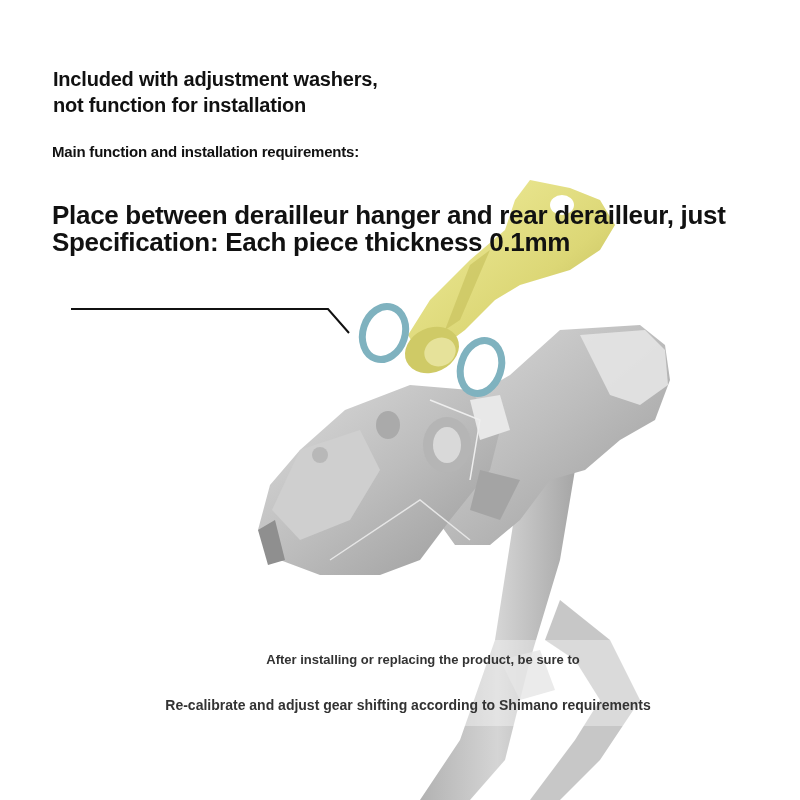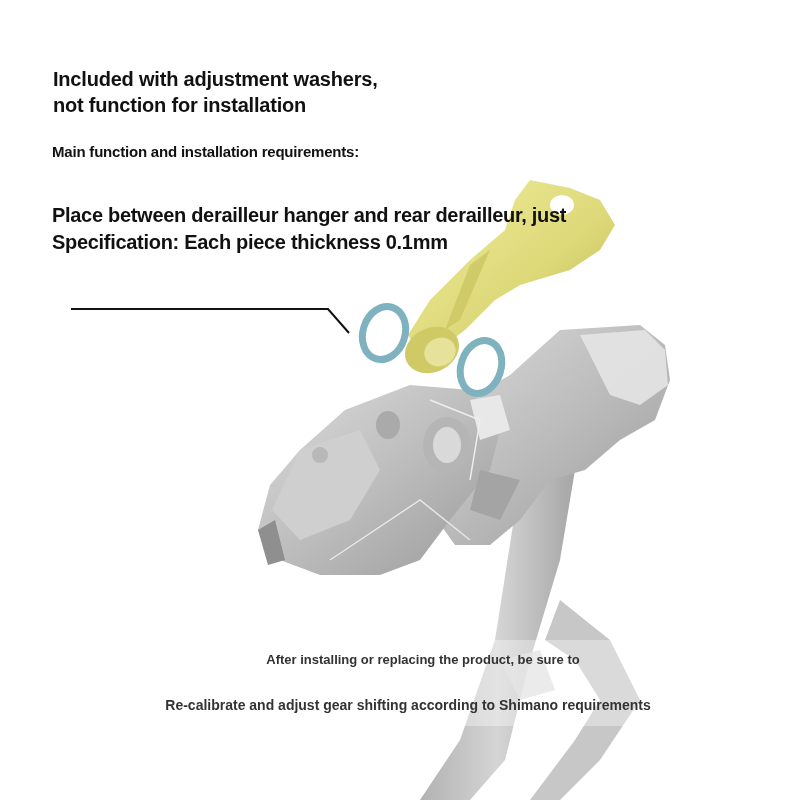--- a/index.html
+++ b/index.html
@@ -1,21 +1,21 @@
 <!DOCTYPE html>
 <html><head>
   <meta charset="utf-8">
   <style>
     html, body { margin: 0; padding: 0; }
     body { width: 800px; height: 800px; background: #ffffff; position: relative; overflow: hidden; font-family: "Liberation Sans", sans-serif; }
     .canvas { position: absolute; left: 0; top: 0; width: 800px; height: 800px; }
     .txt { position: absolute; font-family: "Liberation Sans", sans-serif; font-weight: bold; color: #111; white-space: nowrap; z-index: 5; }
     .h1 { left: 53px; top: 66px; font-size: 20px; line-height: 26px; letter-spacing: -0.2px; }
     .h2 { left: 52px; top: 143px; font-size: 15px; letter-spacing: -0.2px; }
-    .spec { left: 52px; top: 202px; font-size: 20px; line-height: 27px; letter-spacing: -0.3px; }
+    .spec { left: 52px; top: 202px; font-size: 26px; line-height: 27px; letter-spacing: -0.3px; }
     .note1 { left: 0; width: 846px; text-align: center; top: 652px; font-size: 13px; color: #333; }
     .note2 { left: 0; width: 816px; text-align: center; top: 697px; font-size: 14px; color: #333; }
     svg { position: absolute; left: 0; top: 0; }
   </style>
 </head>
 <body>
 
 <div class="canvas">
   <svg width="800" height="800" viewBox="0 0 800 800">
     <defs>

